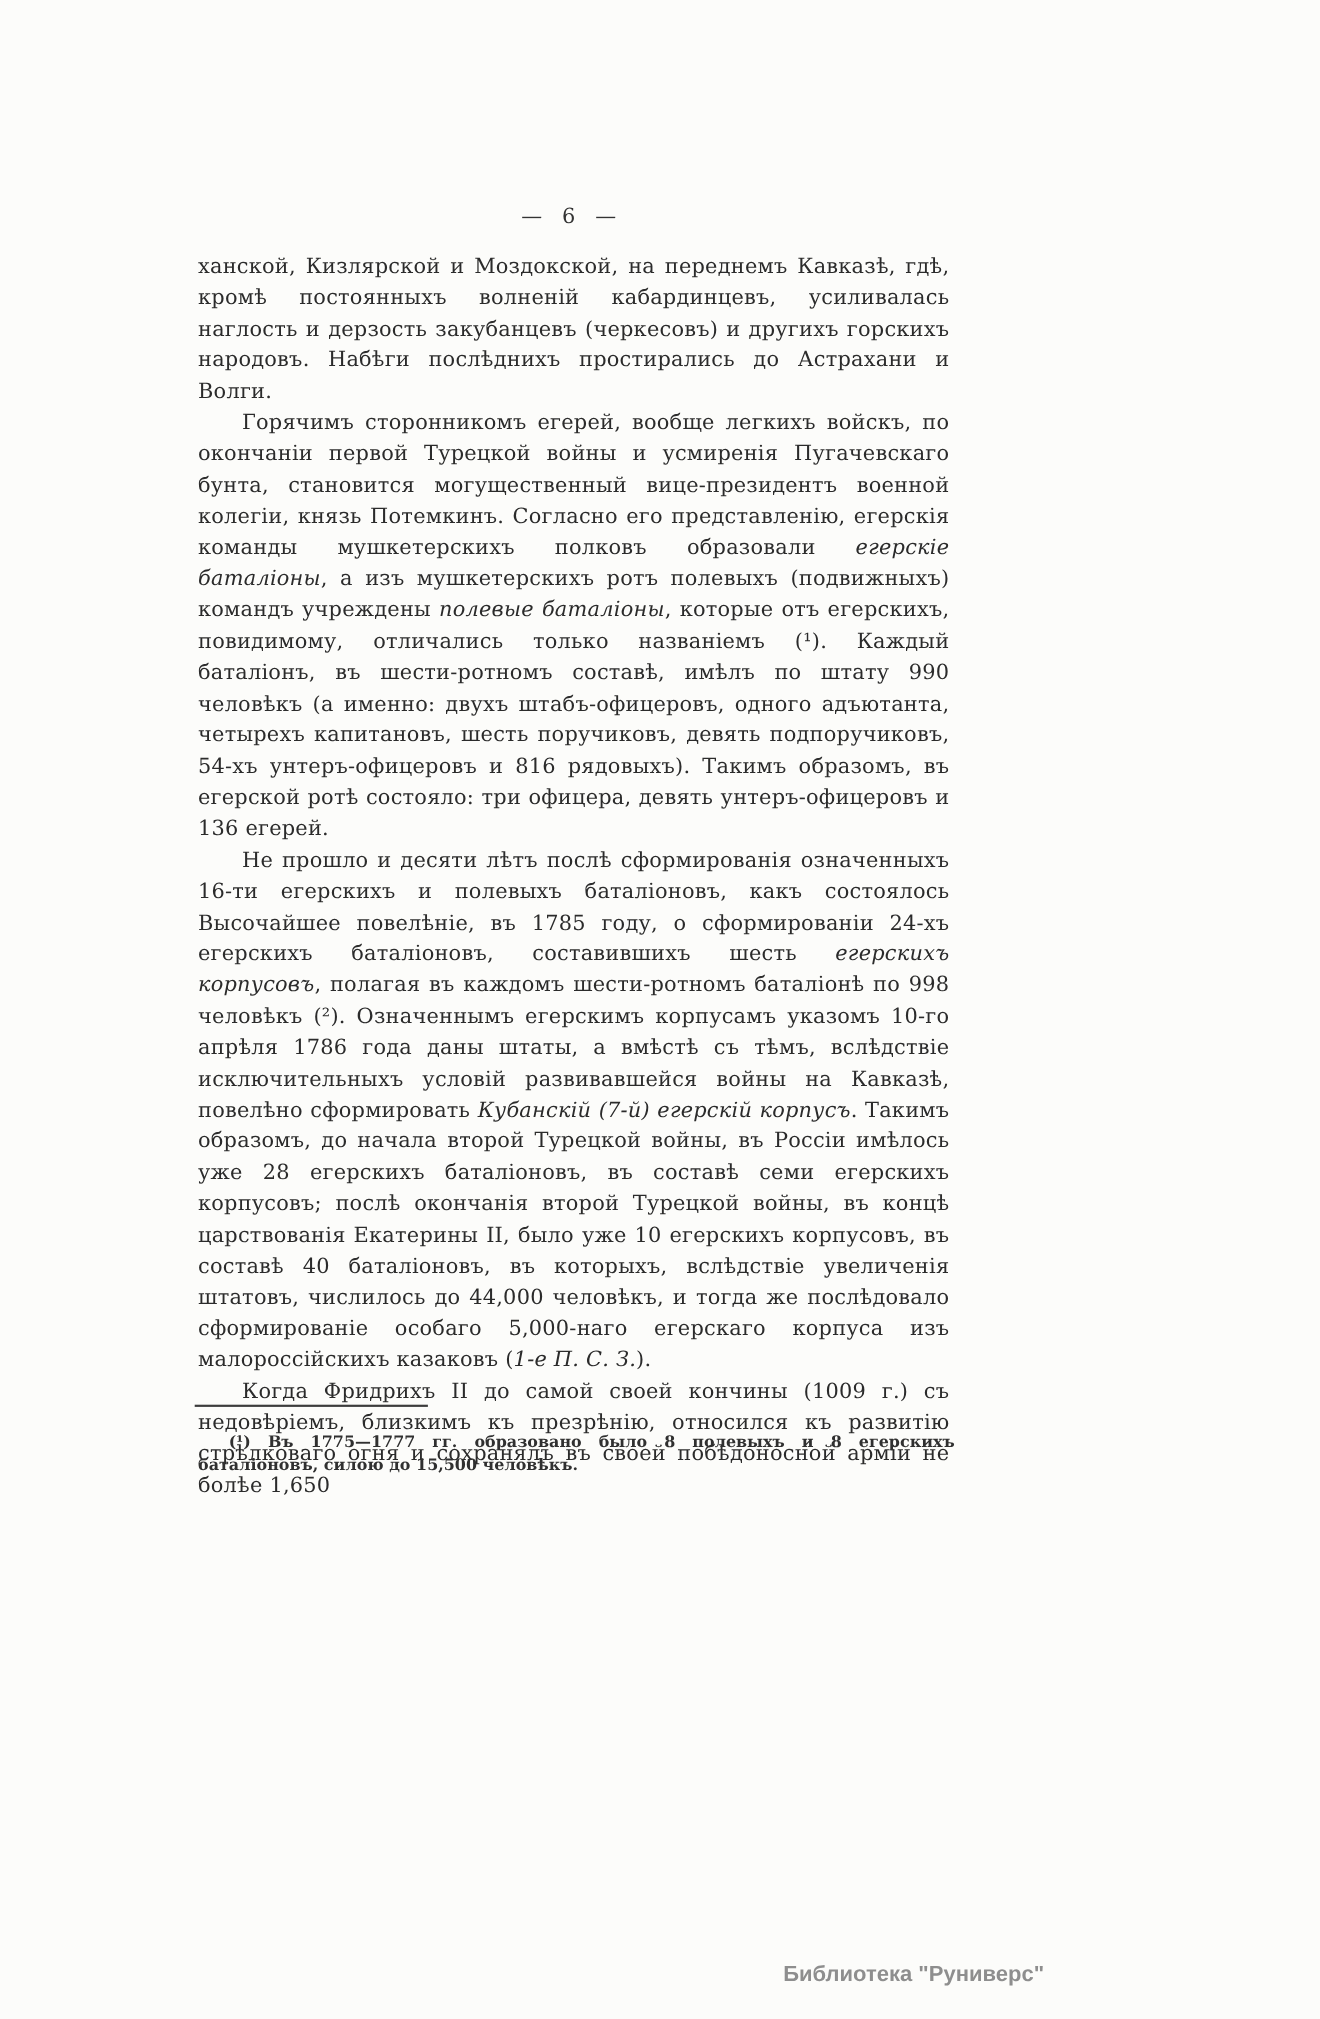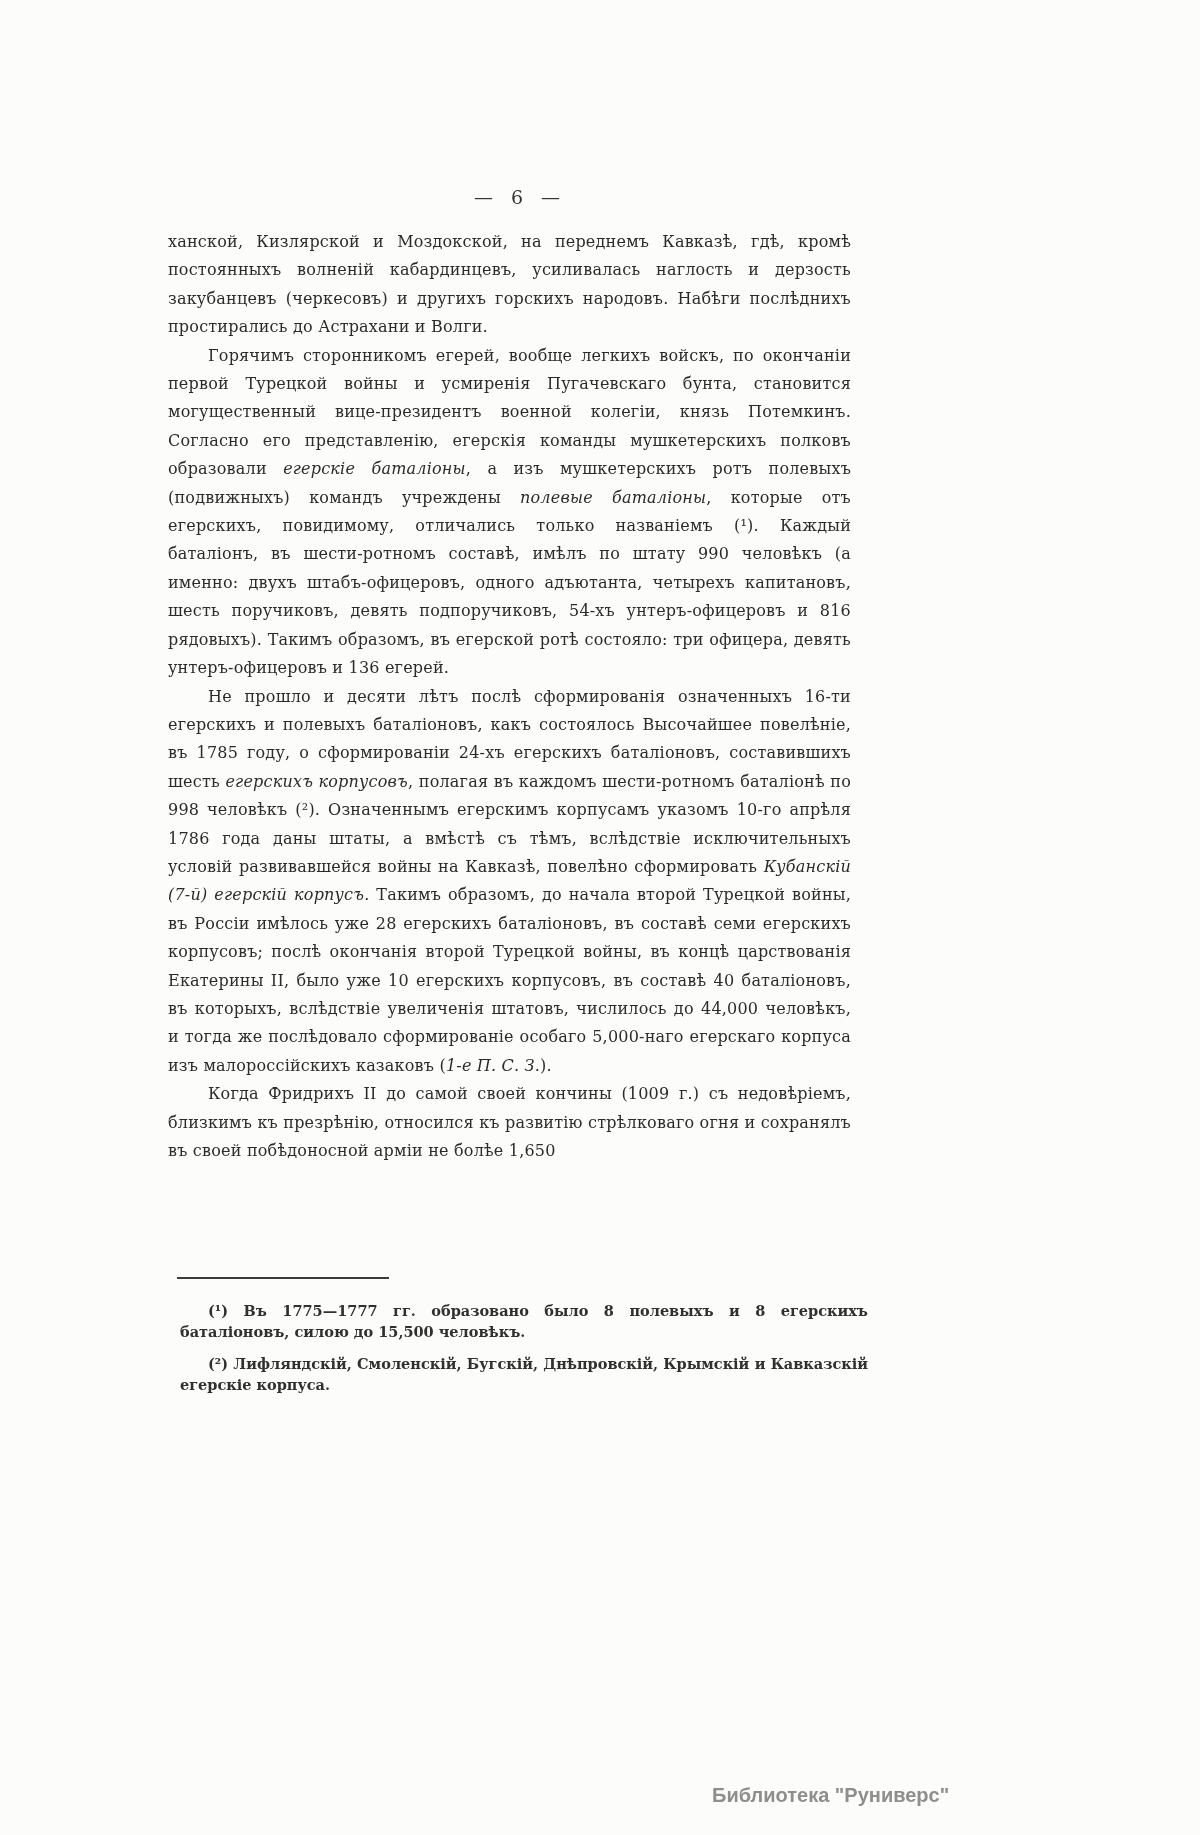--- a/index.html
+++ b/index.html
@@ -21,23 +21,23 @@
     width: 680px;
     text-align: center;
     font-size: 19px;
     letter-spacing: 6px;
     color: #333;
   }
 
   .body-text {
     position: absolute;
     top: 228px;
-    left: 168px;
+    left: 180px;
     width: 683px;
-    font-size: 16px;
+    font-size: 19px;
     line-height: 28.4px;
     text-align: justify;
     letter-spacing: 0.2px;
   }
   .body-text p { margin: 0; }
   .body-text p.indent { text-indent: 40px; }
   .it { font-style: italic; }
 
   .footnote-rule {
     position: absolute;
@@ -83,17 +83,16 @@
       <p><span>ханской, Кизлярской и Моздокской, на переднемъ Кавказѣ, гдѣ, кромѣ постоянныхъ волненій кабардинцевъ, усиливалась наглость и дерзость закубанцевъ (черкесовъ) и другихъ горскихъ народовъ. Набѣги послѣднихъ простирались до Астрахани и Волги.</span></p>
       <p class="indent"><span>Горячимъ сторонникомъ егерей, вообще легкихъ войскъ, по окончаніи первой Турецкой войны и усмиренія Пугачевскаго бунта, становится могущественный вице-президентъ военной колегіи, князь Потемкинъ. Согласно его представленію, егерскія команды мушкетерскихъ полковъ образовали </span><span class="it">егерскіе баталіоны</span><span>, а изъ мушкетерскихъ ротъ полевыхъ (подвижныхъ) командъ учреждены </span><span class="it">полевые баталіоны</span><span>, которые отъ егерскихъ, повидимому, отличались только названіемъ (¹). Каждый баталіонъ, въ шести-ротномъ составѣ, имѣлъ по штату 990 человѣкъ (а именно: двухъ штабъ-офицеровъ, одного адъютанта, четырехъ капитановъ, шесть поручиковъ, девять подпоручиковъ, 54-хъ унтеръ-офицеровъ и 816 рядовыхъ). Такимъ образомъ, въ егерской ротѣ состояло: три офицера, девять унтеръ-офицеровъ и 136 егерей.</span></p>
       <p class="indent"><span>Не прошло и десяти лѣтъ послѣ сформированія означенныхъ 16-ти егерскихъ и полевыхъ баталіоновъ, какъ состоялось Высочайшее повелѣніе, въ 1785 году, о сформированіи 24-хъ егерскихъ баталіоновъ, составившихъ шесть </span><span class="it">егерскихъ корпусовъ</span><span>, полагая въ каждомъ шести-ротномъ баталіонѣ по 998 человѣкъ (²). Означеннымъ егерскимъ корпусамъ указомъ 10-го апрѣля 1786 года даны штаты, а вмѣстѣ съ тѣмъ, вслѣдствіе исключительныхъ условій развивавшейся войны на Кавказѣ, повелѣно сформировать </span><span class="it">Кубанскій (7-й) егерскій корпусъ</span><span>. Такимъ образомъ, до начала второй Турецкой войны, въ Россіи имѣлось уже 28 егерскихъ баталіоновъ, въ составѣ семи егерскихъ корпусовъ; послѣ окончанія второй Турецкой войны, въ концѣ царствованія Екатерины II, было уже 10 егерскихъ корпусовъ, въ составѣ 40 баталіоновъ, въ которыхъ, вслѣдствіе увеличенія штатовъ, числилось до 44,000 человѣкъ, и тогда же послѣдовало сформированіе особаго 5,000-наго егерскаго корпуса изъ малороссійскихъ казаковъ (</span><span class="it">1-е П. С. З.</span><span>).</span></p>
       <p class="indent"><span>Когда Фридрихъ II до самой своей кончины (1009 г.) съ недовѣріемъ, близкимъ къ презрѣнію, относился къ развитію стрѣлковаго огня и сохранялъ въ своей побѣдоносной арміи не болѣе 1,650</span></p>
     </div>
 
   <div class="footnote-rule"></div>
 
   <div class="footnotes" id="footnotes">
       <p><span>(¹) Въ 1775—1777 гг. образовано было 8 полевыхъ и 8 егерскихъ баталіоновъ, силою до 15,500 человѣкъ.</span></p>
-      <p><span>(²) Лифляндскій, Смоленскій, Бугскій, Днѣпровскій, Крымскій и Кавказскій егерскіе корпуса.</span></p>
     </div>
 
   <div class="watermark">Библиотека "Руниверс"</div>
 </div>
 
 </body></html>

